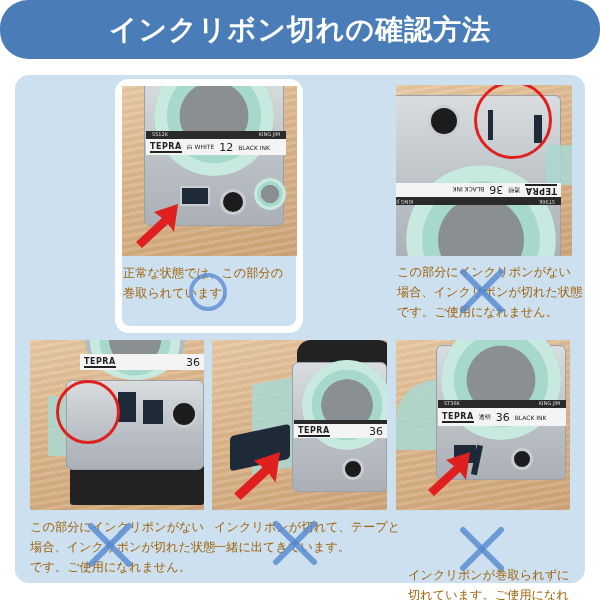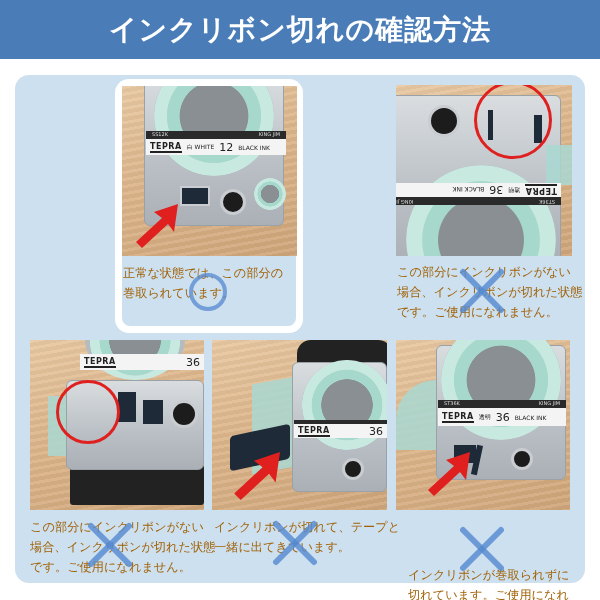--- a/index.html
+++ b/index.html
@@ -2,21 +2,21 @@
 <html><head>
   <meta charset="utf-8">
   <style>
     * { box-sizing: border-box; margin: 0; padding: 0; }
     html, body { width: 600px; height: 600px; background: #ffffff; overflow: hidden; }
     body { position: relative; font-family: "DejaVu Sans", "Liberation Sans", sans-serif; }
 
     .title-bar {
       position: absolute; left: 0; top: 0; width: 600px; height: 59px;
       background: #4a7db8;
-      display: flex; align-items: center; justify-content: center;
+      display: flex; align-items: center; justify-content: center; border-radius: 28px;
     }
     .title-bar .title {
       color: #ffffff; font-size: 28px; font-weight: bold; letter-spacing: 1px;
     }
 
     .panel {
       position: absolute; left: 15px; top: 75px; width: 570px; height: 508px;
       background: #cde0f0; border-radius: 14px;
     }
 

